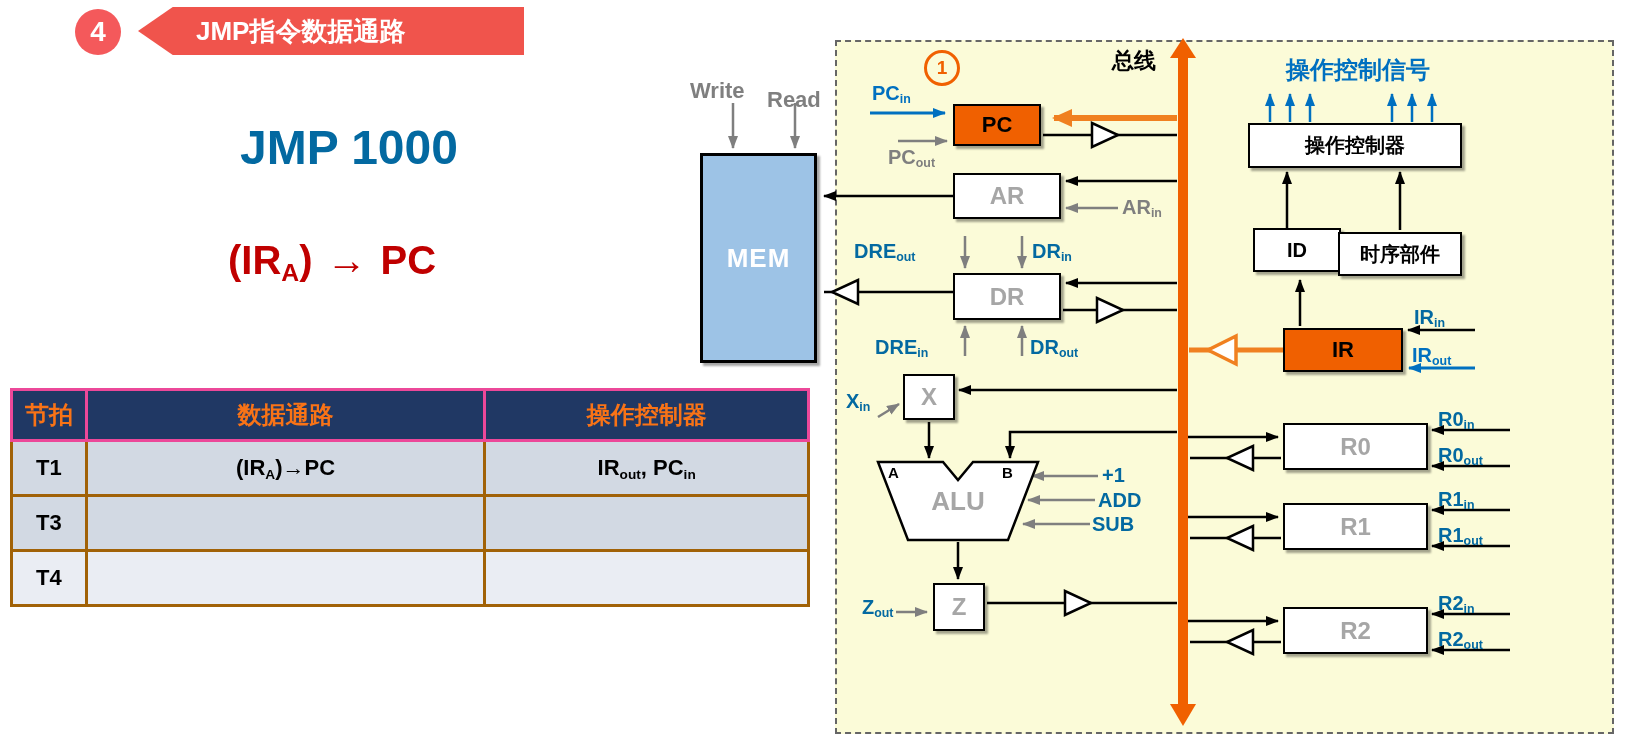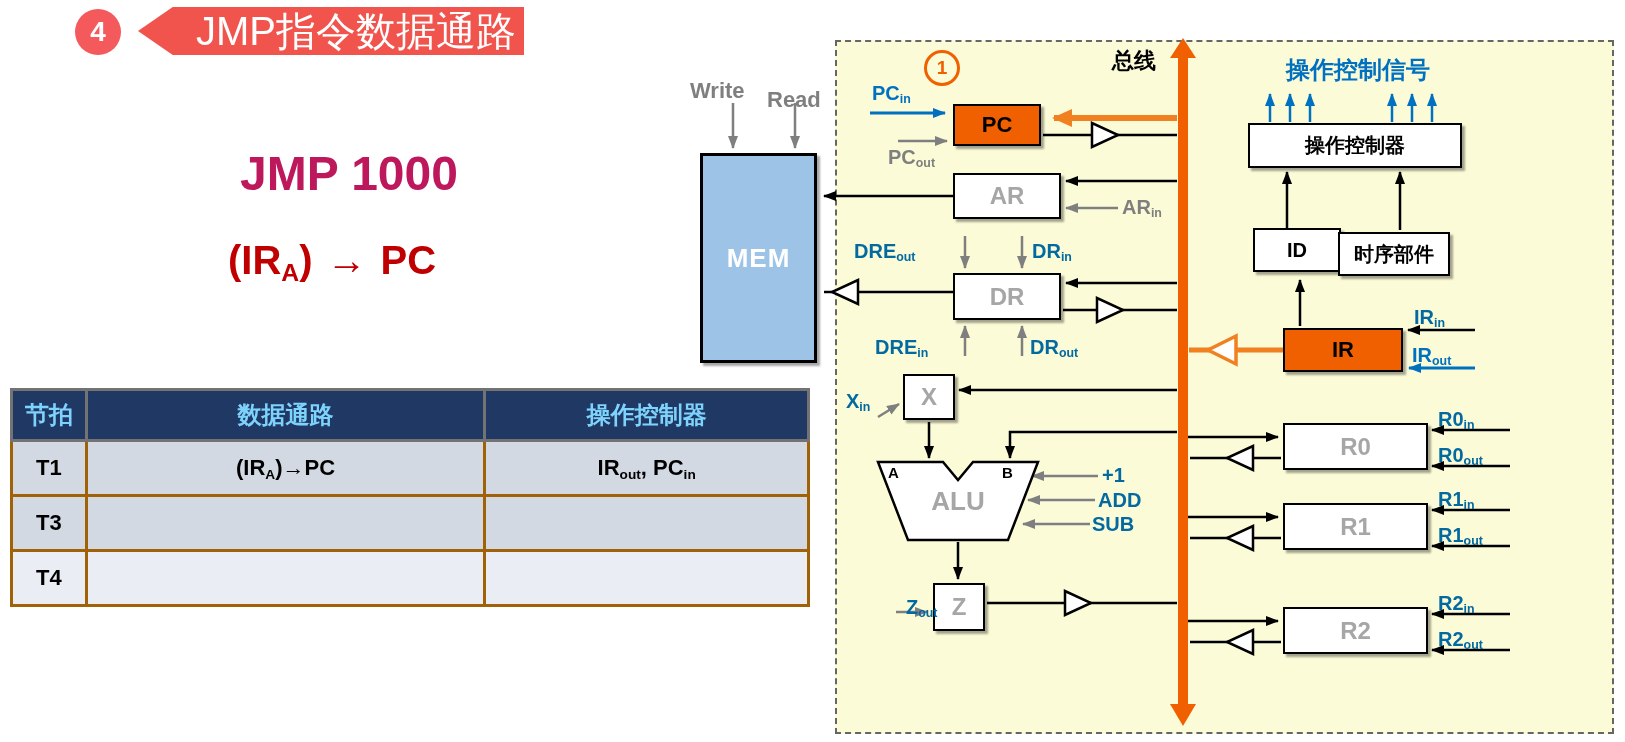--- a/index.html
+++ b/index.html
@@ -7,29 +7,29 @@
           font-family:"Liberation Sans","DejaVu Sans",sans-serif;}
   sub{font-size:0.62em;vertical-align:-0.28em;font-weight:bold;}
 
   
   .badge{position:absolute;left:75px;top:9px;width:46px;height:46px;border-radius:50%;
          background:#F4595B;color:#fff;font-size:28px;font-weight:bold;
          display:flex;align-items:center;justify-content:center;z-index:3;}
   .banner{position:absolute;left:138px;top:7px;width:386px;height:48px;background:#F0544C;
           clip-path:polygon(0 50%,9% 0,100% 0,100% 100%,9% 100%);
           color:#fff;display:flex;align-items:center;padding-left:58px;box-sizing:border-box;
-          font-size:40px;font-weight:normal;z-index:2;}
-  .instruction{position:absolute;left:240px;top:146px;font-size:48px;font-weight:bold;color:#be185d;z-index:2;}
+          font-size:26px;font-weight:bold;z-index:2;}
+  .instruction{position:absolute;left:240px;top:120px;font-size:48px;font-weight:bold;color:#0369a1;z-index:2;}
   .transfer{position:absolute;left:228px;top:238px;font-size:40px;font-weight:bold;color:#C00000;z-index:2;}
   .transfer .arr{margin:0 14px;}
 
   
   .sched{position:absolute;left:10px;top:388px;width:800px;border-collapse:collapse;z-index:2;}
-  .sched th{background:#203864;color:#7dd3fc;font-size:24px;font-weight:bold;height:46px;
-            border:3px solid #737373;text-align:center;}
+  .sched th{background:#203864;color:#f97316;font-size:24px;font-weight:bold;height:46px;
+            border:3px solid #ec4899;text-align:center;}
   .sched td{height:50px;font-size:22px;font-weight:bold;border:3px solid #a16207;text-align:center;color:#000;}
   .sched tr.odd td{background:#D2D9E3;}
   .sched tr.even td{background:#EAEDF3;}
 
   
   .panel{position:absolute;left:835px;top:40px;width:779px;height:694px;background:#FBFBD8;
          border:2px dashed #666;box-sizing:border-box;z-index:0;}
   .wires{position:absolute;left:0;top:0;z-index:1;pointer-events:none;}
   .blk{position:absolute;border:2.5px solid #000;background:#fff;display:flex;align-items:center;
        justify-content:center;font-weight:bold;box-shadow:3px 3px 2px rgba(0,0,0,0.35);z-index:2;
@@ -197,21 +197,21 @@
   </svg>
 
   <div class="blk mem" style="left:700px;top:153px;width:117px;height:210px;">MEM</div>
   <div class="blk orange" style="left:953px;top:104px;width:88px;height:42px;">PC</div>
   <div class="blk reg" style="left:953px;top:173px;width:108px;height:46px;">AR</div>
   <div class="blk reg" style="left:953px;top:273px;width:108px;height:47px;">DR</div>
   <div class="blk reg" style="left:903px;top:374px;width:52px;height:46px;">X</div>
   <div class="blk reg" style="left:933px;top:583px;width:52px;height:48px;">Z</div>
   <div class="blk small" style="left:1248px;top:123px;width:214px;height:45px;">操作控制器</div>
   <div class="blk small" style="left:1253px;top:228px;width:88px;height:44px;">ID</div>
-  <div class="blk small" style="left:1338px;top:232px;width:112px;height:44px;">时序部件</div>
+  <div class="blk small" style="left:1338px;top:232px;width:124px;height:44px;">时序部件</div>
   <div class="blk orange" style="left:1283px;top:328px;width:120px;height:44px;">IR</div>
   <div class="blk reg" style="left:1283px;top:423px;width:145px;height:47px;">R0</div>
   <div class="blk reg" style="left:1283px;top:503px;width:145px;height:47px;">R1</div>
   <div class="blk reg" style="left:1283px;top:607px;width:145px;height:47px;">R2</div>
 
   <div class="alu-name">ALU</div>
   <div class="alu-port" style="left:888px;top:464px;">A</div>
   <div class="alu-port" style="left:1002px;top:464px;">B</div>
 
   <div class="bus-label">总线</div>
@@ -224,21 +224,21 @@
   <div class="sig gray" style="left:888px;top:146px;"><span>PC</span><sub>out</sub></div>
   <div class="sig gray" style="left:1122px;top:196px;"><span>AR</span><sub>in</sub></div>
   <div class="sig" style="left:854px;top:240px;"><span>DRE</span><sub>out</sub></div>
   <div class="sig" style="left:1032px;top:240px;"><span>DR</span><sub>in</sub></div>
   <div class="sig" style="left:875px;top:336px;"><span>DRE</span><sub>in</sub></div>
   <div class="sig" style="left:1030px;top:336px;"><span>DR</span><sub>out</sub></div>
   <div class="sig" style="left:846px;top:390px;"><span>X</span><sub>in</sub></div>
   <div class="sig" style="left:1102px;top:464px;">+1</div>
   <div class="sig" style="left:1098px;top:489px;">ADD</div>
   <div class="sig" style="left:1092px;top:513px;">SUB</div>
-  <div class="sig" style="left:862px;top:596px;margin-left:44px;"><span>Z</span><sub>out</sub></div>
+  <div class="sig" style="left:862px;top:596px;"><span>Z</span><sub>out</sub></div>
   <div class="sig" style="left:1414px;top:306px;"><span>IR</span><sub>in</sub></div>
   <div class="sig blue" style="left:1412px;top:344px;"><span>IR</span><sub>out</sub></div>
   <div class="sig" style="left:1438px;top:408px;"><span>R0</span><sub>in</sub></div>
   <div class="sig" style="left:1438px;top:444px;"><span>R0</span><sub>out</sub></div>
   <div class="sig" style="left:1438px;top:488px;"><span>R1</span><sub>in</sub></div>
   <div class="sig" style="left:1438px;top:524px;"><span>R1</span><sub>out</sub></div>
   <div class="sig" style="left:1438px;top:592px;"><span>R2</span><sub>in</sub></div>
   <div class="sig" style="left:1438px;top:628px;"><span>R2</span><sub>out</sub></div>
 
 </div>

